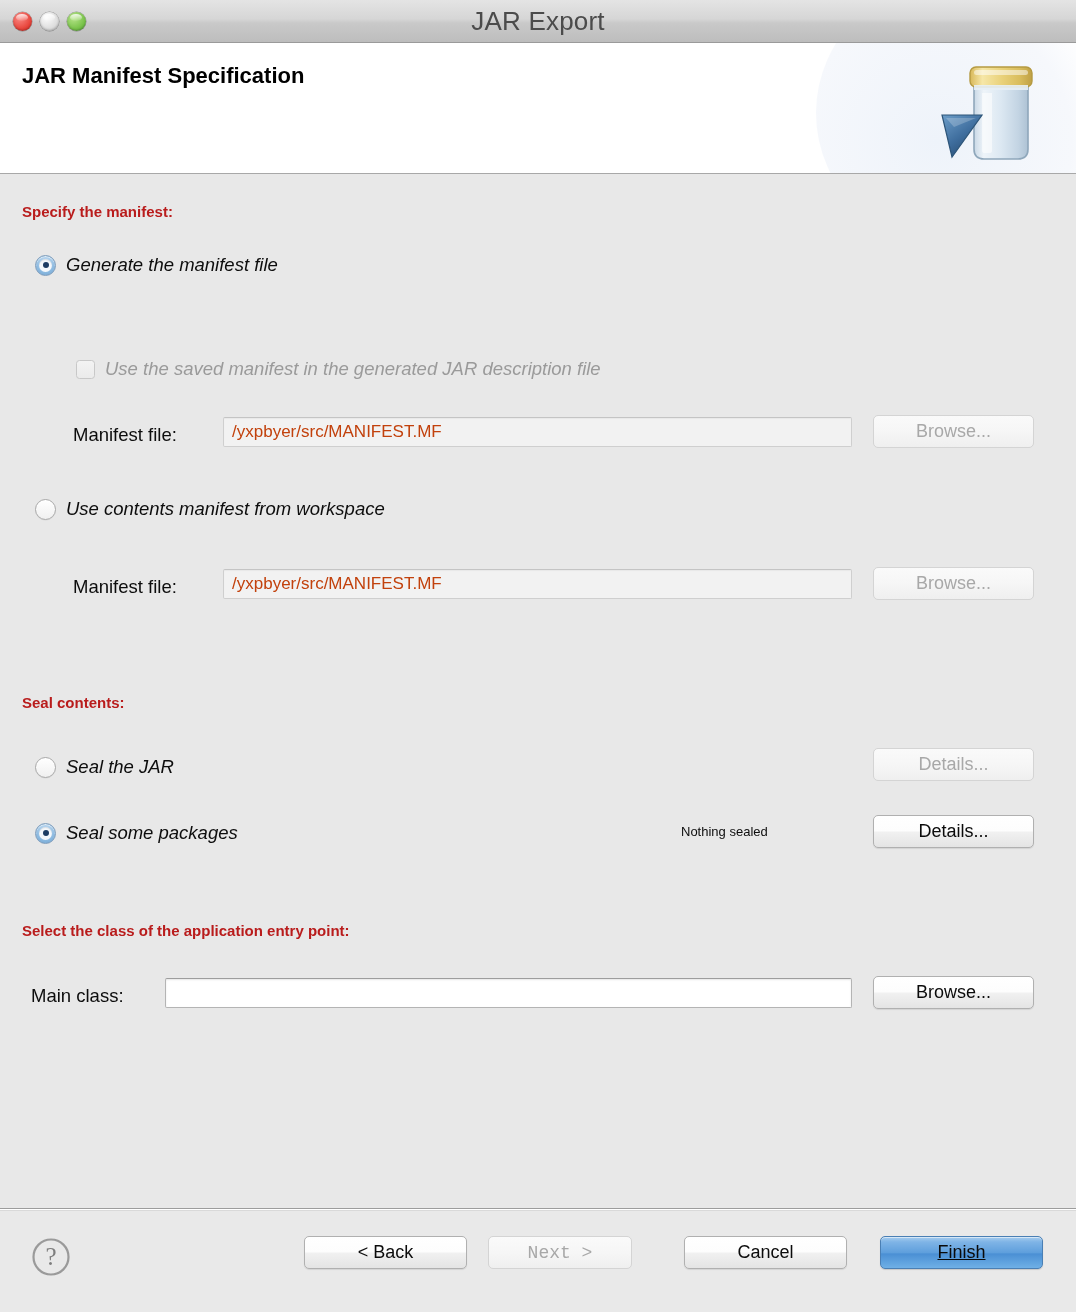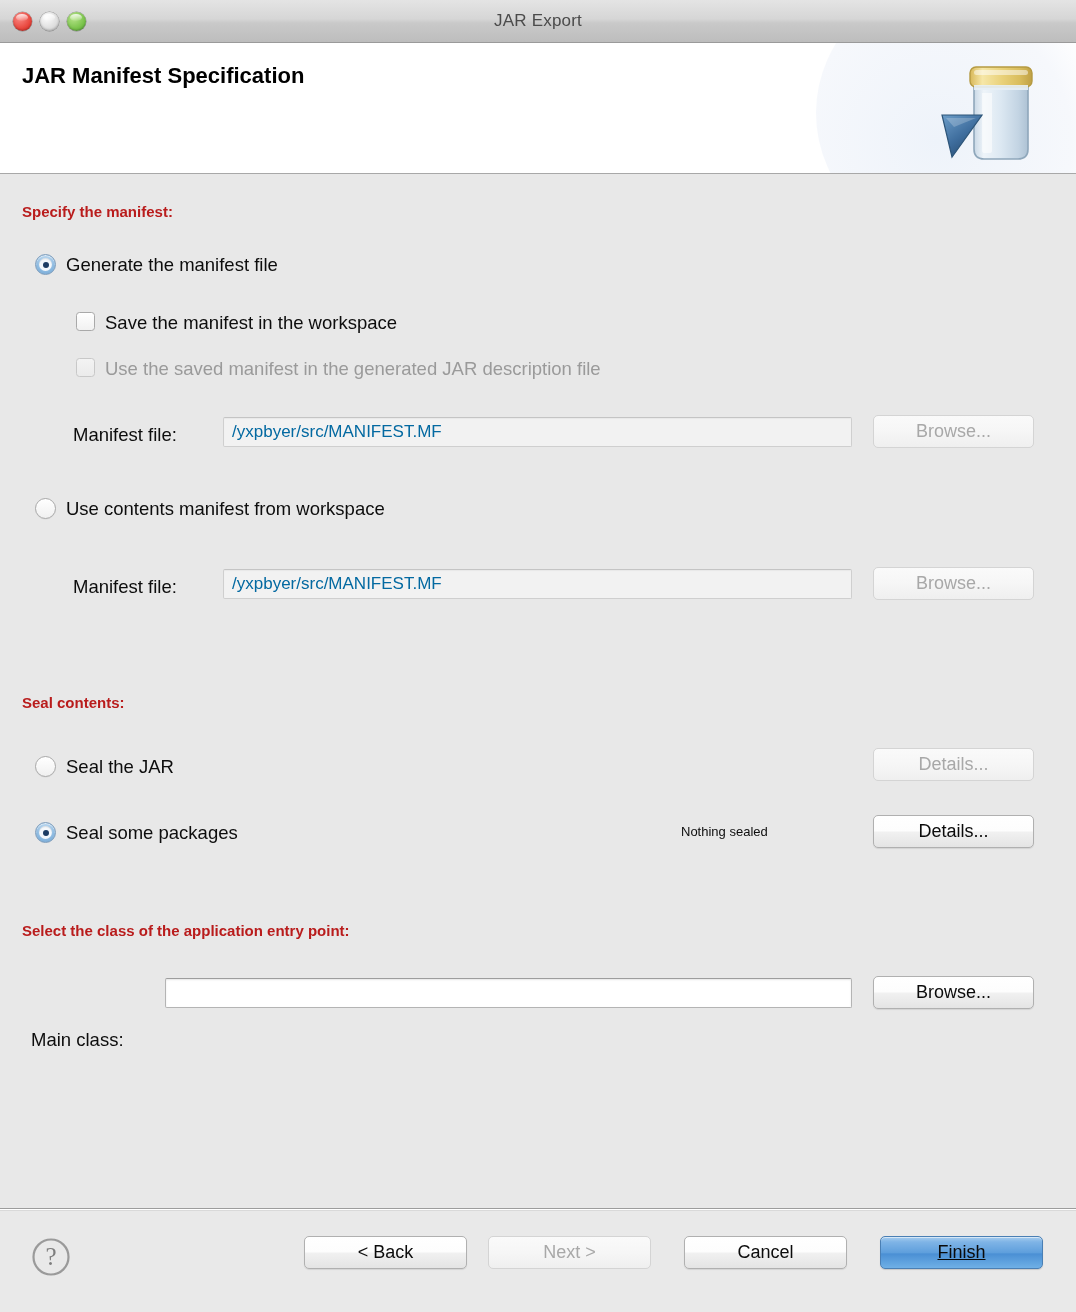--- a/index.html
+++ b/index.html
@@ -56,21 +56,21 @@
     left: 3px; top: 2px;
     width: 12px; height: 7px;
     border-radius: 50%;
     background: linear-gradient(to bottom, rgba(255,255,255,0.85), rgba(255,255,255,0.05));
   }
   .light.close  { background: radial-gradient(circle at 35% 30%, #fb8a84, #e8453c 62%, #c3241c); }
   .light.min    { background: radial-gradient(circle at 35% 30%, #fcfcfc, #dddddd 62%, #bcbcbc); }
   .light.zoom   { background: radial-gradient(circle at 35% 30%, #b7e48a, #79c34a 62%, #50993b); }
 
   #window-title {
-    font-size: 17px;
+    font-size: 26px;
     color: #4b4b4b;
     letter-spacing: 0.2px;
   }
 
   
   #banner {
     position: relative;
     flex: 0 0 130px;
     height: 130px;
     background: #ffffff;
@@ -119,21 +119,22 @@
   .sec-label {
     position: absolute;
     font-size: 15px;
     color: #b91c1c;
     font-weight: bold;
   }
 
   .row {
     position: absolute;
     display: flex;
-    align-items: flex-start;
+    align-items: center;
+    font-style: italic;
   }
 
   
   .radio {
     width: 21px;
     height: 21px;
     border-radius: 50%;
     flex: 0 0 21px;
     box-sizing: border-box;
     position: relative;
@@ -210,21 +211,21 @@
     padding: 0 8px;
     font-size: 17px;
     color: #111111;
     overflow: hidden;
     white-space: nowrap;
   }
   .textfield.disabled {
     background: #f2f2f2;
     border-color: #cfcfcf;
     border-top-color: #c4c4c4;
-    color: #0369a1;
+    color: #c2410c;
     box-shadow: inset 0 1px 1px rgba(0,0,0,0.04);
   }
 
   
   .btn {
     box-sizing: border-box;
     height: 33px;
     border-radius: 5px;
     border: 1px solid #b0b0b0;
     background: linear-gradient(to bottom, #ffffff 0%, #fdfdfd 48%, #f1f1f1 52%, #e4e4e4 100%);
@@ -327,24 +328,20 @@
 
   <div id="content">
 
     <div class="sec-label" style="left:22px; top:29px;">Specify the manifest:</div>
 
     <div class="row" style="left:35px; top:80px;">
       <div class="radio on"></div>
       <div class="opt-label">Generate the manifest file</div>
     </div>
 
-    <div class="row" style="left:76px; top:138px;">
-      <div class="checkbox"></div>
-      <div class="opt-label">Save the manifest in the workspace</div>
-    </div>
 
     <div class="row" style="left:76px; top:184px;">
       <div class="checkbox disabled"></div>
       <div class="opt-label disabled">Use the saved manifest in the generated JAR description file</div>
     </div>
 
     <div class="field-label" style="position:absolute; left:73px; top:250px;">Manifest file:</div>
     <div class="textfield disabled" style="position:absolute; left:223px; top:243px; width:629px;">/yxpbyer/src/MANIFEST.MF</div>
     <div class="btn disabled" style="position:absolute; left:873px; top:241px; width:161px;">Browse...</div>
 
@@ -367,31 +364,31 @@
 
     <div class="row" style="left:35px; top:648px;">
       <div class="radio on"></div>
       <div class="opt-label">Seal some packages</div>
     </div>
     <div class="status-text" style="position:absolute; left:681px; top:650px;">Nothing sealed</div>
     <div class="btn" style="position:absolute; left:873px; top:641px; width:161px;">Details...</div>
 
     <div class="sec-label" style="left:22px; top:748px;">Select the class of the application entry point:</div>
 
-    <div class="field-label" style="position:absolute; left:31px; top:811px;margin-top:44px;">Main class:</div>
+    <div class="field-label" style="position:absolute; left:31px; top:811px;">Main class:</div>
     <div class="textfield" style="position:absolute; left:165px; top:804px; width:687px;" placeholder=""></div>
     <div class="btn" style="position:absolute; left:873px; top:802px; width:161px;">Browse...</div>
   </div>
 
   <div id="bottom-sep"></div>
   <div id="bottombar">
     <svg style="position:absolute; left:31px; top:26px; width:40px; height:40px;" viewBox="0 0 40 40">
       <circle cx="20" cy="20" r="17.5" fill="none" stroke="#9a9a9a" stroke-width="2.2"></circle>
       <text x="20" y="28" text-anchor="middle" font-family="Liberation Serif, serif" font-size="25" fill="#7e7e7e">?</text>
     </svg>
 
     <div class="btn" style="position:absolute; left:304px; top:25px; width:163px;">&lt; Back</div>
-    <div class="btn disabled" style="position:absolute; left:488px; top:25px; width:163px;">Next &gt;</div>
+    <div class="btn disabled" style="position:absolute; left:488px; top:25px; width:144px;font-family:Liberation Mono, monospace;">Next &gt;</div>
     <div class="btn" style="position:absolute; left:684px; top:25px; width:163px;">Cancel</div>
     <div class="btn primary" style="position:absolute; left:880px; top:25px; width:163px;">Finish</div>
   </div>
 
 </div>
 
 </body></html>

